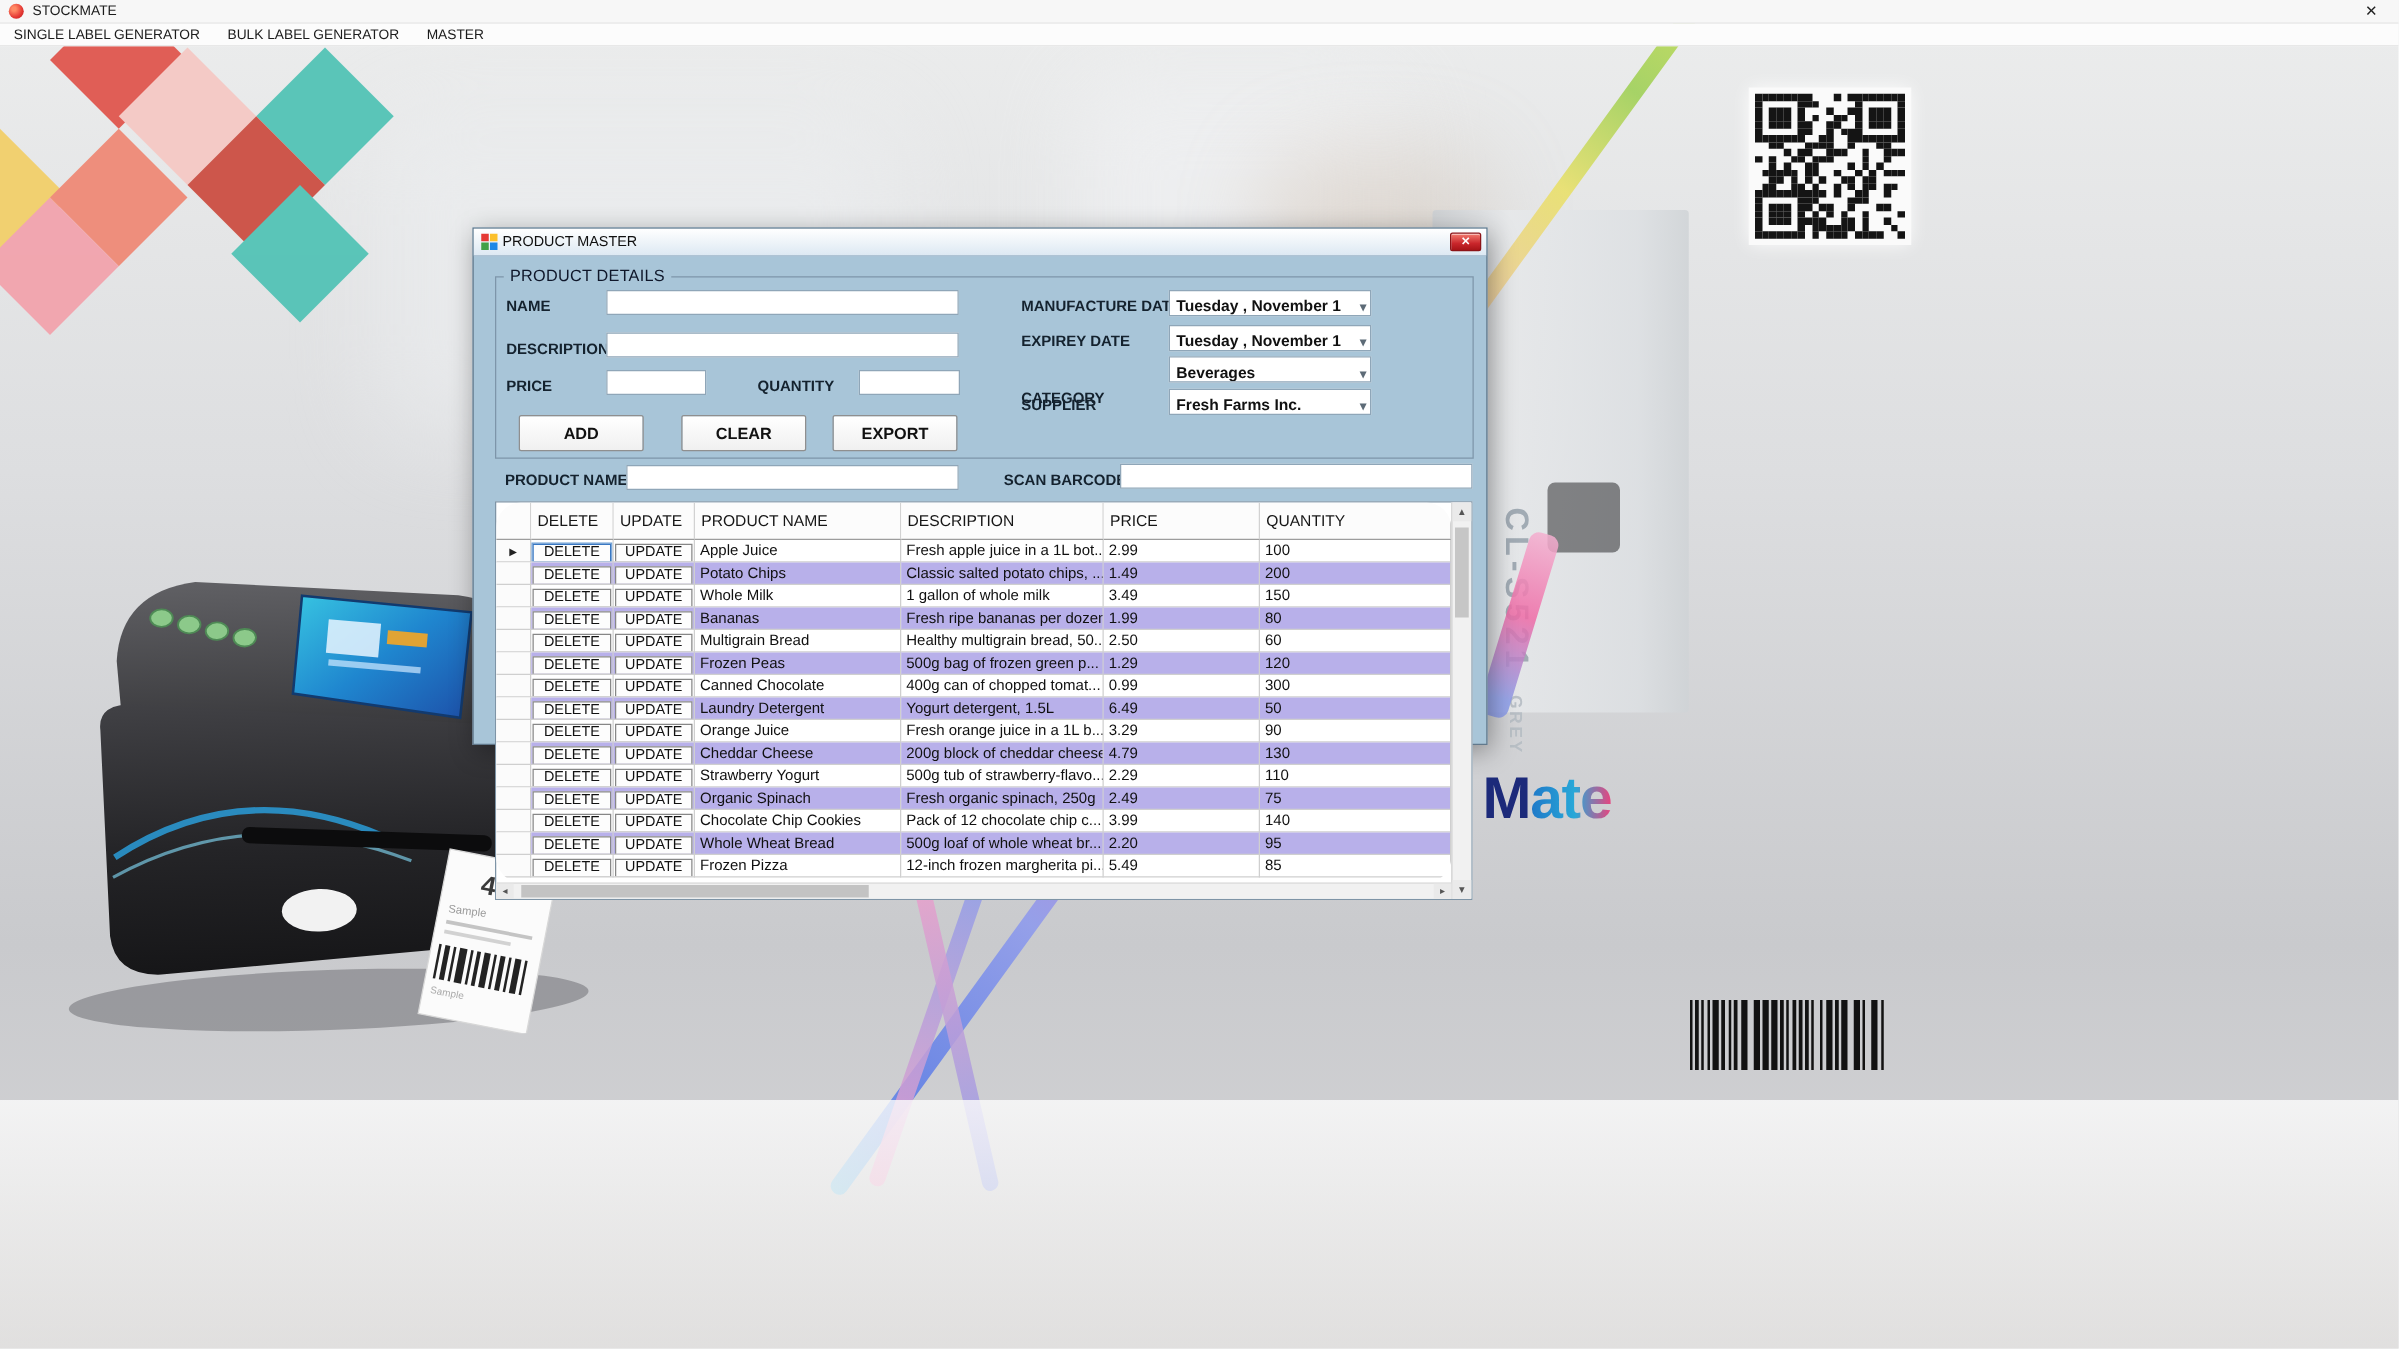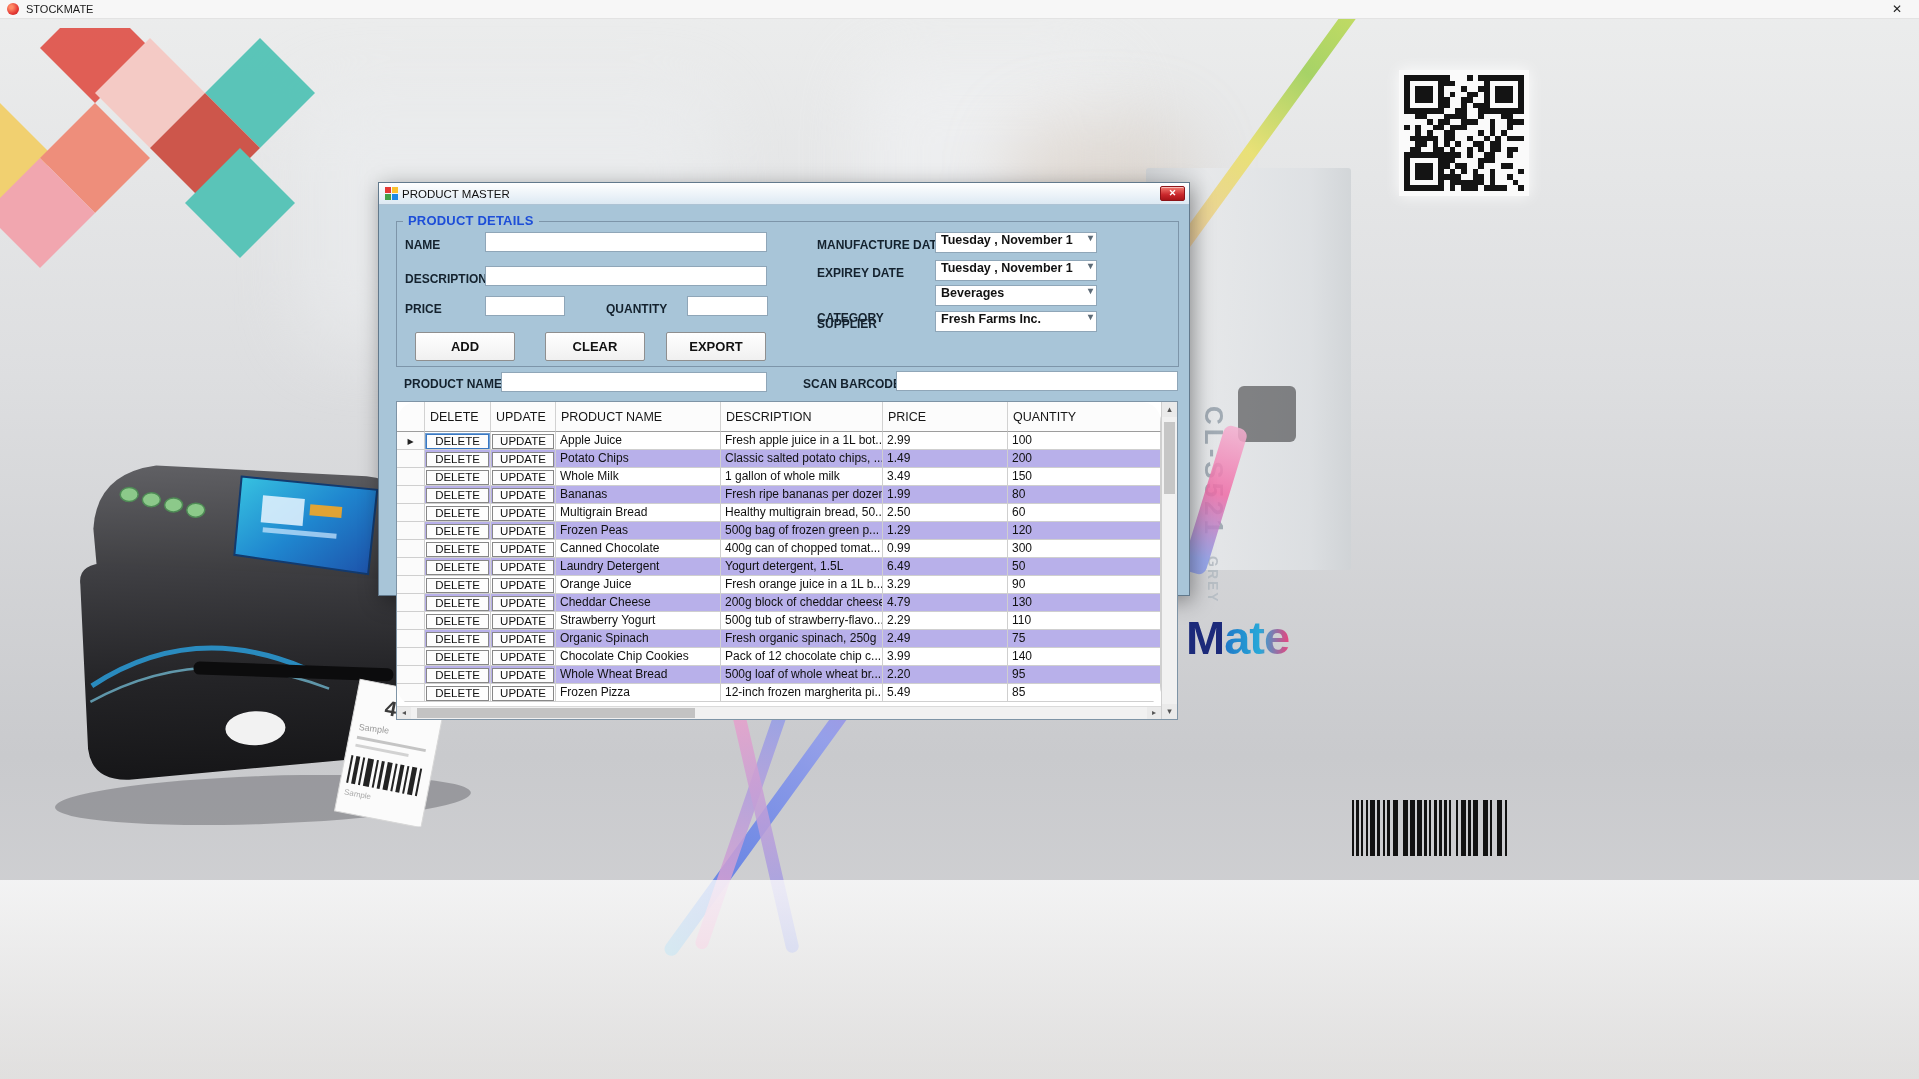--- a/index.html
+++ b/index.html
@@ -75,24 +75,24 @@
     background:linear-gradient(180deg,#f37b6f,#c9262b 60%,#a81418); color:#fff; font-size:9px; line-height:13px;
     text-align:center; font-weight:700; box-shadow:inset 0 1px 0 rgba(255,255,255,.5); }
   .dlg-body { position:absolute; top:22px; left:0; right:0; bottom:0; }
 
   .lbl { position:absolute; font-size:12px; font-weight:700; color:#14222e; white-space:nowrap; }
   .tb { position:absolute; background:#fff; border:1px solid #8fa6b8; font-size:13px; padding:1px 4px;
     font-family:"Liberation Sans", sans-serif; outline:none; }
 
   .groupbox { position:absolute; left:17px; top:16px; width:783px; height:146px; border:1px solid #7d95a9; }
   .group-legend { position:absolute; top:-9px; left:6px; background:#a8c5d8; padding:0 5px;
-    font-size:13px; font-weight:700; color:#1d4ed8; letter-spacing:.2px; }
+    font-size:13px; font-weight:400; color:#0f172a; letter-spacing:.2px; }
 
   .picker { position:absolute; left:538px; width:162px; height:21px; background:#fff; border:1px solid #8fa6b8;
-    display:flex; align-items:flex-start; padding:0 3px 0 5px; font-size:12.5px; font-weight:700; color:#111; white-space:nowrap; overflow:hidden; }
+    display:flex; align-items:flex-end; padding:0 3px 0 5px; font-size:12.5px; font-weight:700; color:#111; white-space:nowrap; overflow:hidden; }
   .picker .caret { margin-left:auto; color:#5d6b77; font-size:10px; line-height:1; }
 
   .form-btn { position:absolute; top:110px; width:100px; height:29px; background:linear-gradient(180deg,#ffffff,#f0f0f0);
     border:1px solid #8f8f8f; border-radius:2px; font-size:13px; font-weight:700; color:#111;
     font-family:"Liberation Sans", sans-serif; }
 
   
   .grid { position:absolute; left:17px; top:196px; width:782px; height:319px; background:#fff; border:1px solid #7e94a6; }
   .grid-cols { display:grid; grid-template-columns:28px 66px 65px 165px 162px 125px 153px; }
   .grid-header { height:30px; }
@@ -124,20 +124,25 @@
 </style>
 </head>
 <body>
 
 <div id="stage">
 
   <div class="titlebar">
     <div class="app-icon"></div>
     <div class="win-title">STOCKMATE</div>
     <div class="win-close">✕</div>
+  </div>
+  <div class="menubar">
+    <div class="menu-item">SINGLE LABEL GENERATOR</div>
+    <div class="menu-item">BULK LABEL GENERATOR</div>
+    <div class="menu-item">MASTER</div>
   </div>
 
   <div class="blob blob1"></div>
   <div class="blob blob2"></div>
   <div class="blob blob3"></div>
   <div class="product-box"></div>
   <div class="box-blob"></div>
   <div class="box-model">CL-S521</div>
   <div class="box-color">GREY</div>
 

